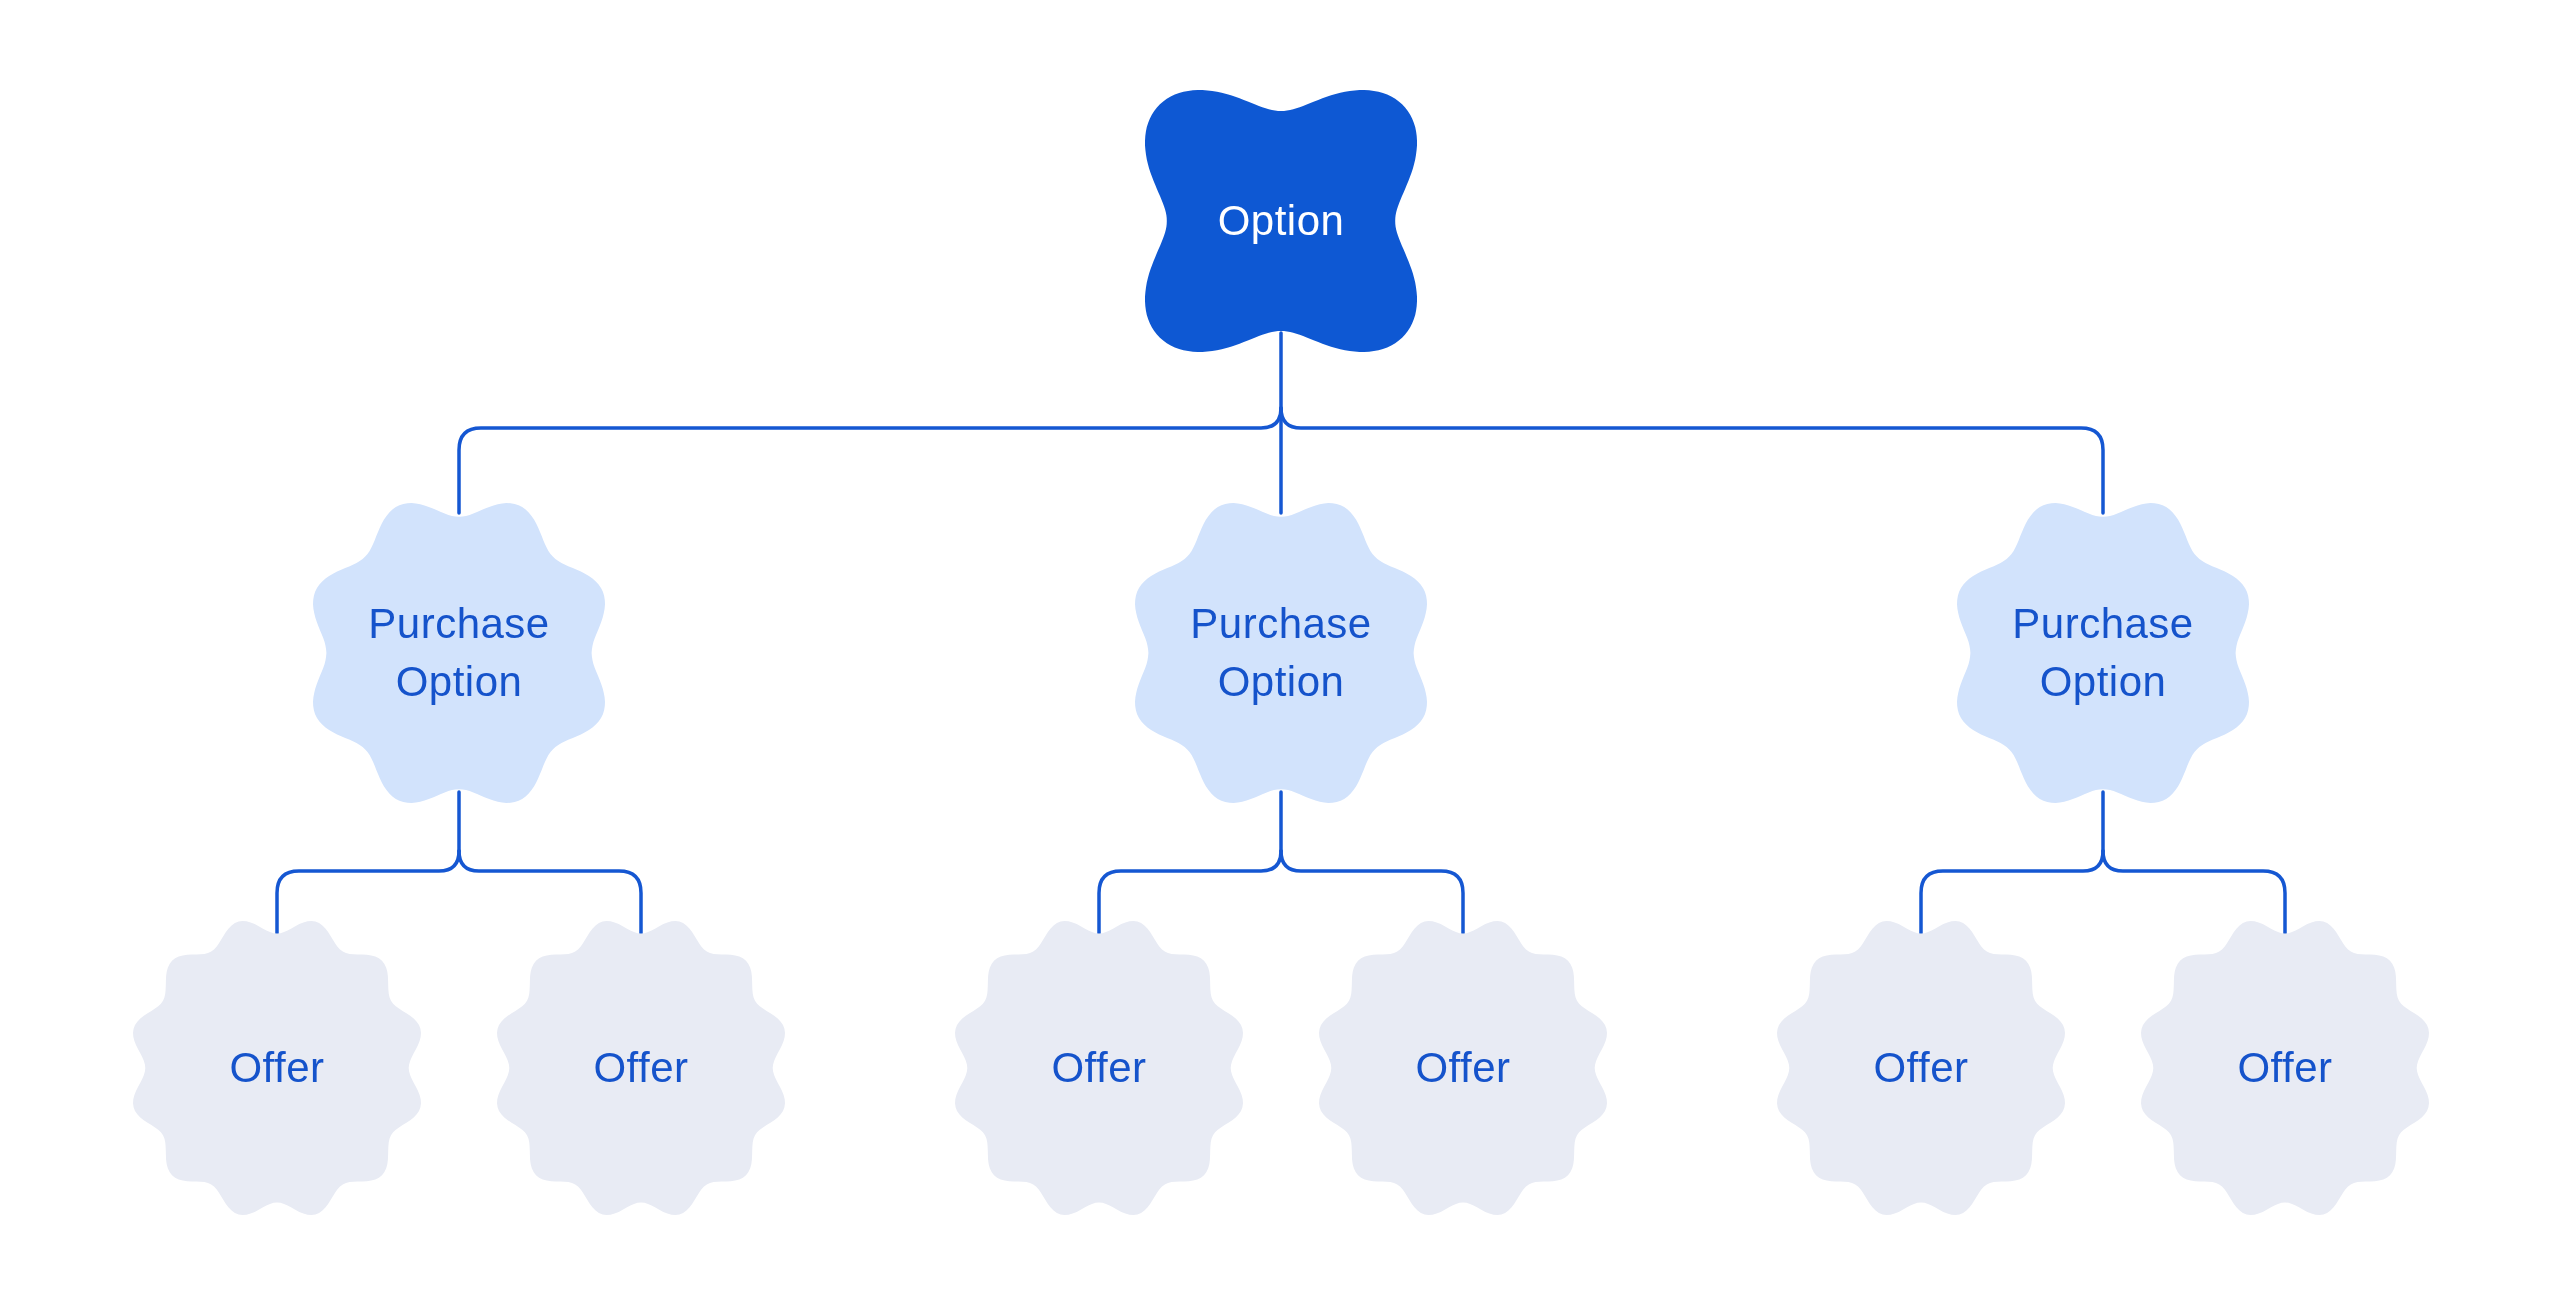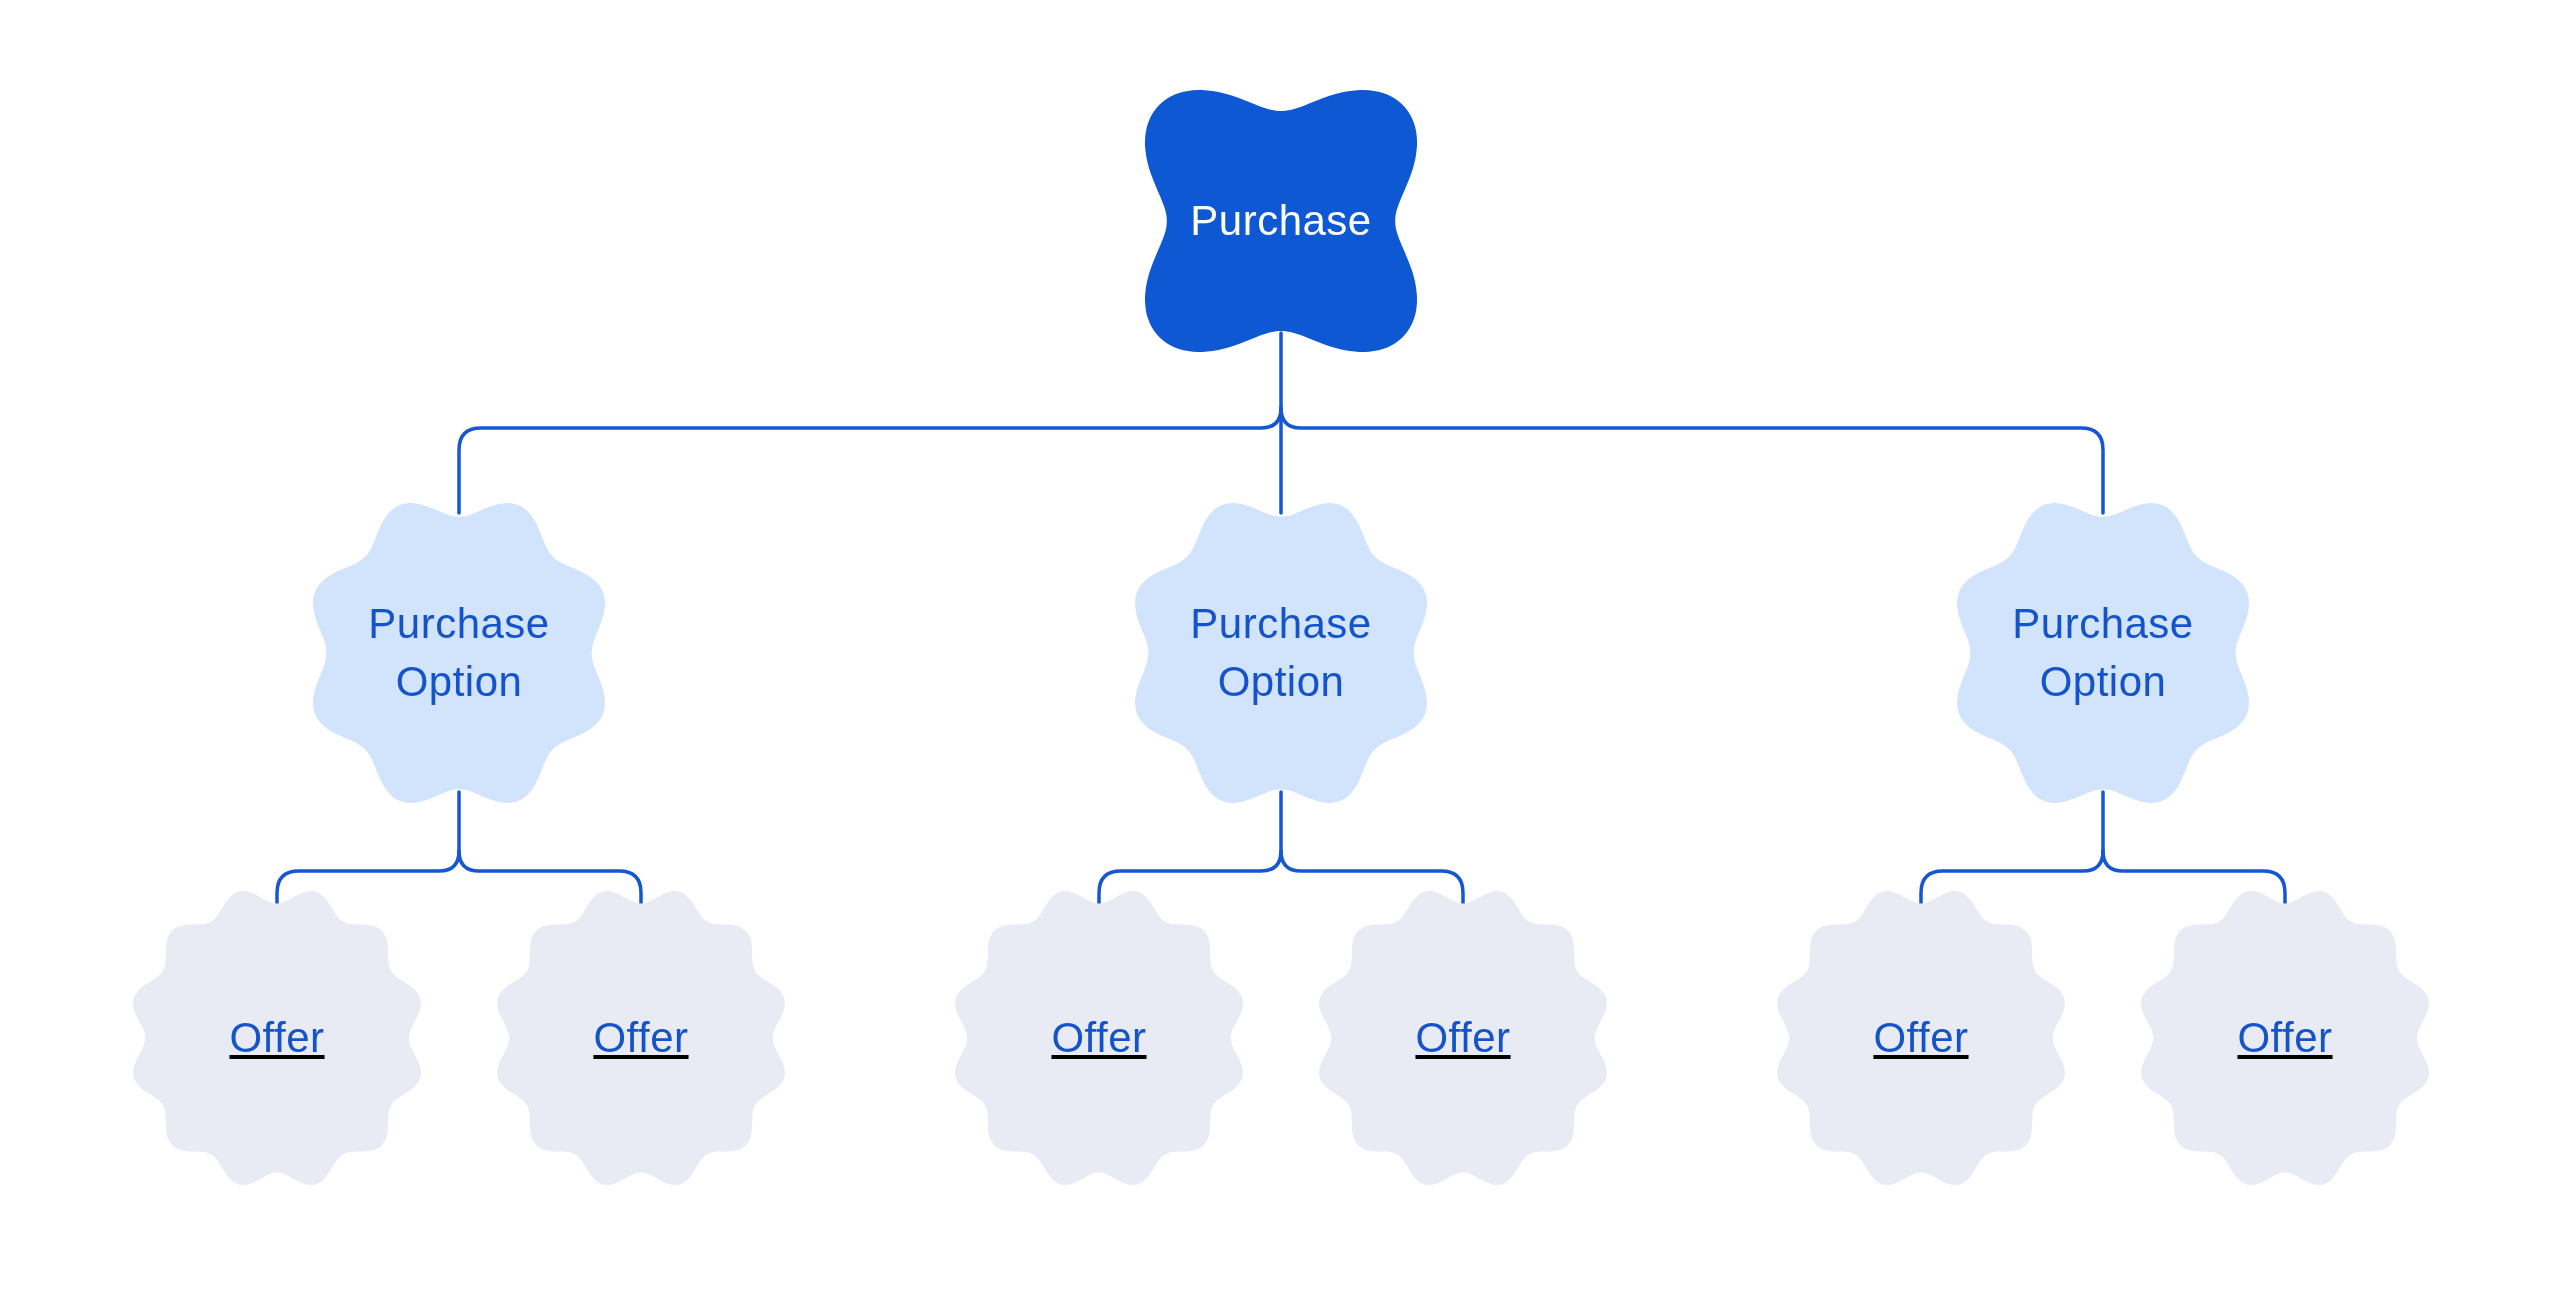--- a/index.html
+++ b/index.html
@@ -58,21 +58,21 @@
     width:240px;
   }
   .node.product-node{left:1145px;top:90px;width:272px;height:262px;}
   .node.product-node .label{color:var(--product-text);width:260px;}
   .node.product-node .blob path{fill:var(--product-fill);}
   .node.po-node{width:292px;height:300px;top:503px;}
   .node.po-node .blob path{fill:var(--po-fill);}
   .node.po-1{left:313px;}
   .node.po-2{left:1135px;}
   .node.po-3{left:1957px;}
-  .node.offer-node{width:288px;height:294px;top:891px;text-decoration:underline;}
+  .node.offer-node{width:288px;height:294px;top:921px;}
   .node.offer-node .blob path{fill:var(--offer-fill);}
   .node.offer-1{left:133px;}
   .node.offer-2{left:497px;}
   .node.offer-3{left:955px;}
   .node.offer-4{left:1319px;}
   .node.offer-5{left:1777px;}
   .node.offer-6{left:2141px;}
 </style>
 </head>
 <body>
@@ -95,21 +95,21 @@
 
     <path d="M2103 792 L2103 851"></path>
     <path d="M2103 851 Q2103 871 2083 871 L1943 871 Q1921 871 1921 893 L1921 945"></path>
     <path d="M2103 851 Q2103 871 2123 871 L2263 871 Q2285 871 2285 893 L2285 945"></path>
   </svg>
 
   <div class="node product-node">
     <svg class="blob" xmlns="http://www.w3.org/2000/svg" aria-hidden="true" viewBox="0 0 272 262">
       <path d="M250.2 131.0L250.3 133.9L250.6 136.8L251.2 139.7L252.0 142.7L253.0 145.8L254.2 149.0L255.5 152.3L256.9 155.8L258.5 159.3L260.1 163.0L261.7 166.9L263.4 170.9L264.9 175.0L266.5 179.2L267.9 183.6L269.1 188.1L270.2 192.6L271.0 197.3L271.6 201.9L272.0 206.6L272.0 211.3L271.7 215.9L271.1 220.4L270.2 224.9L268.8 229.2L267.2 233.3L265.2 237.3L262.8 241.0L260.1 244.5L257.1 247.7L253.8 250.6L250.2 253.2L246.3 255.4L242.2 257.4L237.9 259.0L233.5 260.2L228.9 261.1L224.1 261.7L219.3 262.0L214.5 262.0L209.6 261.6L204.8 261.1L200.0 260.2L195.3 259.2L190.6 258.0L186.1 256.7L181.7 255.2L177.4 253.7L173.2 252.1L169.2 250.5L165.4 249.0L161.7 247.5L158.1 246.1L154.7 244.8L151.4 243.7L148.2 242.7L145.1 242.0L142.0 241.4L139.0 241.1L136.0 241.0L133.0 241.1L130.0 241.4L126.9 242.0L123.8 242.7L120.6 243.7L117.3 244.8L113.9 246.1L110.3 247.5L106.6 249.0L102.8 250.5L98.8 252.1L94.6 253.7L90.3 255.2L85.9 256.7L81.4 258.0L76.7 259.2L72.0 260.2L67.2 261.1L62.4 261.6L57.5 262.0L52.7 262.0L47.9 261.7L43.1 261.1L38.5 260.2L34.1 259.0L29.8 257.4L25.7 255.4L21.8 253.2L18.2 250.6L14.9 247.7L11.9 244.5L9.2 241.0L6.8 237.3L4.8 233.3L3.2 229.2L1.8 224.9L0.9 220.4L0.3 215.9L0.0 211.3L0.0 206.6L0.4 201.9L1.0 197.3L1.8 192.6L2.9 188.1L4.1 183.6L5.5 179.2L7.1 175.0L8.6 170.9L10.3 166.9L11.9 163.0L13.5 159.3L15.1 155.8L16.5 152.3L17.8 149.0L19.0 145.8L20.0 142.7L20.8 139.7L21.4 136.8L21.7 133.9L21.8 131.0L21.7 128.1L21.4 125.2L20.8 122.3L20.0 119.3L19.0 116.2L17.8 113.0L16.5 109.7L15.1 106.2L13.5 102.7L11.9 99.0L10.3 95.1L8.6 91.1L7.1 87.0L5.5 82.8L4.1 78.4L2.9 73.9L1.8 69.4L1.0 64.7L0.4 60.1L0.0 55.4L0.0 50.7L0.3 46.1L0.9 41.6L1.8 37.1L3.2 32.8L4.8 28.7L6.8 24.7L9.2 21.0L11.9 17.5L14.9 14.3L18.2 11.4L21.8 8.8L25.7 6.6L29.8 4.6L34.1 3.0L38.5 1.8L43.1 0.9L47.9 0.3L52.7 0.0L57.5 0.0L62.4 0.4L67.2 0.9L72.0 1.8L76.7 2.8L81.4 4.0L85.9 5.3L90.3 6.8L94.6 8.3L98.8 9.9L102.8 11.5L106.6 13.0L110.3 14.5L113.9 15.9L117.3 17.2L120.6 18.3L123.8 19.3L126.9 20.0L130.0 20.6L133.0 20.9L136.0 21.0L139.0 20.9L142.0 20.6L145.1 20.0L148.2 19.3L151.4 18.3L154.7 17.2L158.1 15.9L161.7 14.5L165.4 13.0L169.2 11.5L173.2 9.9L177.4 8.3L181.7 6.8L186.1 5.3L190.6 4.0L195.3 2.8L200.0 1.8L204.8 0.9L209.6 0.4L214.5 0.0L219.3 0.0L224.1 0.3L228.9 0.9L233.5 1.8L237.9 3.0L242.2 4.6L246.3 6.6L250.2 8.8L253.8 11.4L257.1 14.3L260.1 17.5L262.8 21.0L265.2 24.7L267.2 28.7L268.8 32.8L270.2 37.1L271.1 41.6L271.7 46.1L272.0 50.7L272.0 55.4L271.6 60.1L271.0 64.7L270.2 69.4L269.1 73.9L267.9 78.4L266.5 82.8L264.9 87.0L263.4 91.1L261.7 95.1L260.1 99.0L258.5 102.7L256.9 106.2L255.5 109.7L254.2 113.0L253.0 116.2L252.0 119.3L251.2 122.3L250.6 125.2L250.3 128.1Z"></path>
     </svg>
-    <div class="label">Purchase</div>
+    <div class="label">Option</div>
   </div>
 
   <div class="node po-node po-1">
     <svg class="blob" xmlns="http://www.w3.org/2000/svg" aria-hidden="true" viewBox="0 0 292 300">
       <path d="M278.6 150.0L278.9 153.6L279.5 157.2L280.4 160.9L281.7 164.7L283.2 168.6L284.9 172.6L286.6 176.8L288.2 181.1L289.7 185.4L290.8 189.9L291.6 194.3L292.0 198.7L291.8 203.1L291.1 207.2L289.9 211.2L288.0 215.0L285.6 218.4L282.8 221.6L279.5 224.5L275.9 227.0L272.0 229.3L267.9 231.4L263.8 233.2L259.8 234.9L255.8 236.6L252.1 238.2L248.5 240.0L245.3 241.9L242.4 244.0L239.8 246.4L237.5 249.0L235.4 252.0L233.6 255.4L231.9 259.0L230.3 262.8L228.7 266.9L227.0 271.1L225.2 275.3L223.2 279.4L221.0 283.4L218.5 287.1L215.7 290.5L212.6 293.5L209.2 295.9L205.6 297.8L201.7 299.1L197.6 299.8L193.4 300.0L189.1 299.6L184.8 298.8L180.5 297.6L176.2 296.1L172.1 294.4L168.0 292.7L164.1 291.0L160.3 289.4L156.6 288.1L153.0 287.1L149.5 286.5L146.0 286.3L142.5 286.5L139.0 287.1L135.4 288.1L131.7 289.4L127.9 291.0L124.0 292.7L119.9 294.4L115.8 296.1L111.5 297.6L107.2 298.8L102.9 299.6L98.6 300.0L94.4 299.8L90.3 299.1L86.4 297.8L82.8 295.9L79.4 293.5L76.3 290.5L73.5 287.1L71.0 283.4L68.8 279.4L66.8 275.3L65.0 271.1L63.3 266.9L61.7 262.8L60.1 259.0L58.4 255.4L56.6 252.0L54.5 249.0L52.2 246.4L49.6 244.0L46.7 241.9L43.5 240.0L39.9 238.2L36.2 236.6L32.2 234.9L28.2 233.2L24.1 231.4L20.0 229.3L16.1 227.0L12.5 224.5L9.2 221.6L6.4 218.4L4.0 215.0L2.1 211.2L0.9 207.2L0.2 203.1L0.0 198.7L0.4 194.3L1.2 189.9L2.3 185.4L3.8 181.1L5.4 176.8L7.1 172.6L8.8 168.6L10.3 164.7L11.6 160.9L12.5 157.2L13.1 153.6L13.4 150.0L13.1 146.4L12.5 142.8L11.6 139.1L10.3 135.3L8.8 131.4L7.1 127.4L5.4 123.2L3.8 118.9L2.3 114.6L1.2 110.1L0.4 105.7L0.0 101.3L0.2 96.9L0.9 92.8L2.1 88.8L4.0 85.0L6.4 81.6L9.2 78.4L12.5 75.5L16.1 73.0L20.0 70.7L24.1 68.6L28.2 66.8L32.2 65.1L36.2 63.4L39.9 61.8L43.5 60.0L46.7 58.1L49.6 56.0L52.2 53.6L54.5 51.0L56.6 48.0L58.4 44.6L60.1 41.0L61.7 37.2L63.3 33.1L65.0 28.9L66.8 24.7L68.8 20.6L71.0 16.6L73.5 12.9L76.3 9.5L79.4 6.5L82.8 4.1L86.4 2.2L90.3 0.9L94.4 0.2L98.6 0.0L102.9 0.4L107.2 1.2L111.5 2.4L115.8 3.9L119.9 5.6L124.0 7.3L127.9 9.0L131.7 10.6L135.4 11.9L139.0 12.9L142.5 13.5L146.0 13.7L149.5 13.5L153.0 12.9L156.6 11.9L160.3 10.6L164.1 9.0L168.0 7.3L172.1 5.6L176.2 3.9L180.5 2.4L184.8 1.2L189.1 0.4L193.4 0.0L197.6 0.2L201.7 0.9L205.6 2.2L209.2 4.1L212.6 6.5L215.7 9.5L218.5 12.9L221.0 16.6L223.2 20.6L225.2 24.7L227.0 28.9L228.7 33.1L230.3 37.2L231.9 41.0L233.6 44.6L235.4 48.0L237.5 51.0L239.8 53.6L242.4 56.0L245.3 58.1L248.5 60.0L252.1 61.8L255.8 63.4L259.8 65.1L263.8 66.8L267.9 68.6L272.0 70.7L275.9 73.0L279.5 75.5L282.8 78.4L285.6 81.6L288.0 85.0L289.9 88.8L291.1 92.8L291.8 96.9L292.0 101.3L291.6 105.7L290.8 110.1L289.7 114.6L288.2 118.9L286.6 123.2L284.9 127.4L283.2 131.4L281.7 135.3L280.4 139.1L279.5 142.8L278.9 146.4Z"></path>
     </svg>
     <div class="label">Purchase Option</div>
   </div>
 
   <div class="node po-node po-2">

